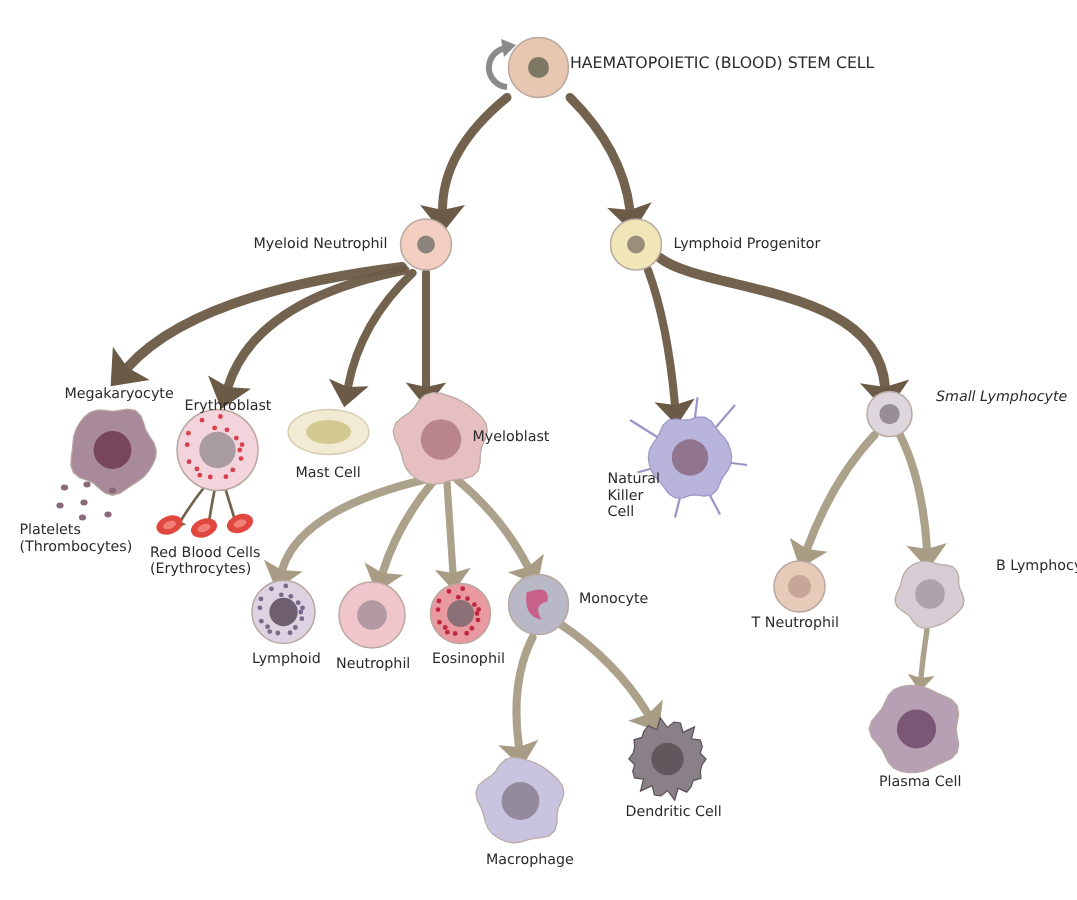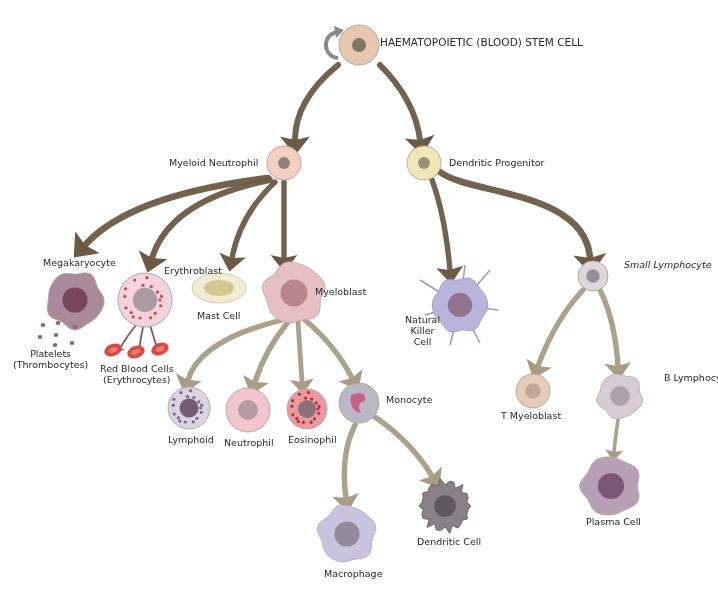--- a/index.html
+++ b/index.html
@@ -1,20 +1,20 @@
 <!DOCTYPE html>
 <html><head>
 <meta charset="utf-8">
 <style>
   html, body { margin: 0; padding: 0; background: #ffffff; }
   body { width: 718px; height: 600px; position: relative; overflow: hidden;
          font-family: "DejaVu Sans", "Liberation Sans", sans-serif; }
   #diagram { position: absolute; left: 0; top: 0; width: 718px; height: 600px; }
   .lbl { position: absolute; font-size: 9.5px; color: #2a2a2a; line-height: 11px; white-space: nowrap; }
-  .lbl.multi { white-space: pre; text-align: center; }
+  .lbl.multi { white-space: pre; }
   .lbl.title { font-size: 10.5px; }
 </style>
 </head>
 <body>
 
 <svg id="diagram" width="718" height="600" viewBox="0 0 718 600" xmlns="http://www.w3.org/2000/svg">
   <g id="arrows-layer">
       <g>
         <path d="M338,65 Q295,100 295,140" fill="none" stroke="#6b5a45" stroke-width="6" stroke-linecap="round" opacity="0.95"></path>
         <polygon points="295,155.3 280,136.6 295,140 310,136.6" fill="#6b5a45"></polygon>
@@ -249,34 +249,34 @@
         <g>
           <ellipse cx="160" cy="349" rx="9" ry="6" fill="#e0483f" transform="rotate(-20 160 349)"></ellipse>
           <ellipse cx="160" cy="349" rx="4.5" ry="2.5" fill="#f08078" transform="rotate(-20 160 349)"></ellipse>
         </g>
       </g>
     </g>
 </svg>
 
 <div class="lbl title" style="left:380px;top:37px;">HAEMATOPOIETIC (BLOOD) STEM CELL</div>
 <div class="lbl" style="left:169px;top:157px;">Myeloid Neutrophil</div>
-<div class="lbl" style="left:449px;top:157px;">Dendritic Progenitor</div>
+<div class="lbl" style="left:449px;top:157px;">Lymphoid Progenitor</div>
 <div class="lbl" style="left:43px;top:257px;">Megakaryocyte</div>
 <div class="lbl multi" style="left:13px;top:348px;">Platelets
 (Thrombocytes)</div>
-<div class="lbl" style="left:123px;top:265px;margin-left:41px;">Erythroblast</div>
+<div class="lbl" style="left:123px;top:265px;">Erythroblast</div>
 <div class="lbl multi" style="left:100px;top:363px;">Red Blood Cells
 (Erythrocytes)</div>
 <div class="lbl" style="left:197px;top:310px;">Mast Cell</div>
 <div class="lbl" style="left:315px;top:264px;margin-top:22px;">Myeloblast</div>
 <div class="lbl" style="left:168px;top:434px;">Lymphoid</div>
 <div class="lbl" style="left:224px;top:437px;">Neutrophil</div>
 <div class="lbl" style="left:288px;top:434px;">Eosinophil</div>
 <div class="lbl" style="left:386px;top:394px;">Monocyte</div>
 <div class="lbl" style="left:324px;top:568px;">Macrophage</div>
 <div class="lbl" style="left:417px;top:536px;">Dendritic Cell</div>
 <div class="lbl multi" style="left:405px;top:314px;">Natural
 Killer
 Cell</div>
 <div class="lbl" style="left:624px;top:259px;font-style:italic;">Small Lymphocyte</div>
-<div class="lbl" style="left:501px;top:410px;">T Myeloblast</div>
+<div class="lbl" style="left:501px;top:410px;">T Neutrophil</div>
 <div class="lbl" style="left:642px;top:372px;margin-left:22px;">B Lymphocyte</div>
 <div class="lbl" style="left:586px;top:516px;">Plasma Cell</div>
 
 </body></html>

